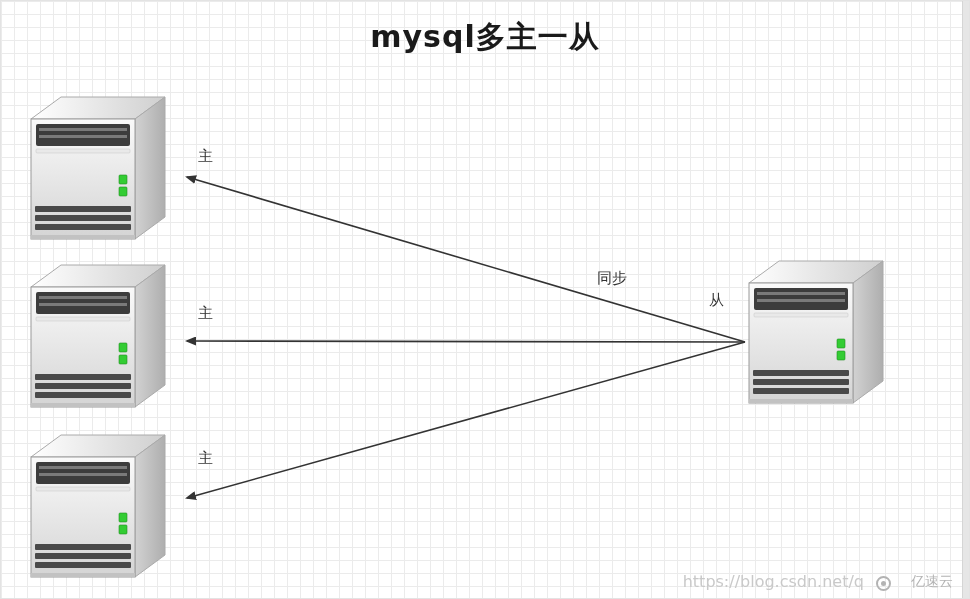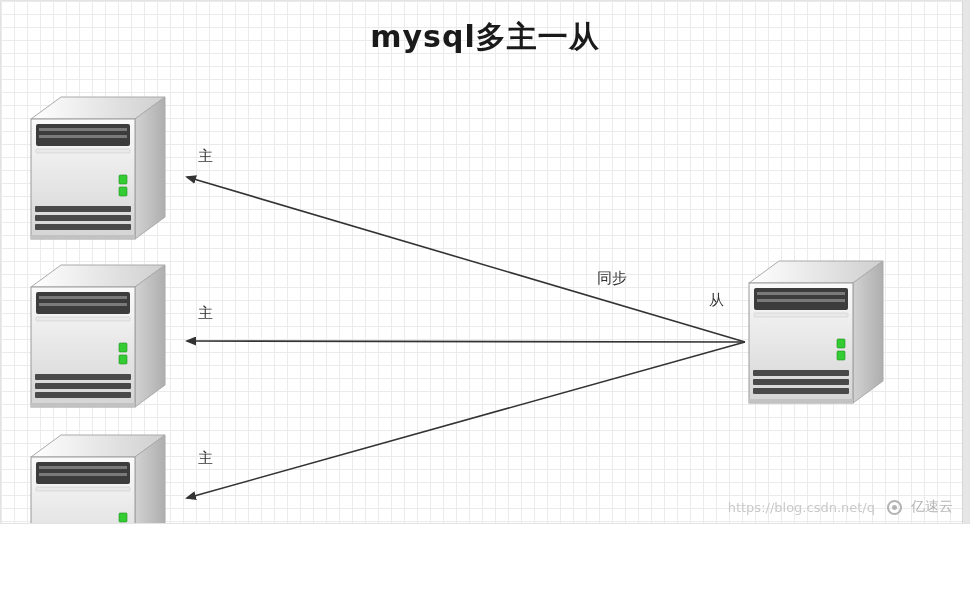--- a/index.html
+++ b/index.html
@@ -2,21 +2,21 @@
 <html style="--led-green: #33cc33; --arrow: #333333; --grid: #ebebeb; --title-text: #1a1a1a; --label-text: #333333; --watermark-text: #c9c9c9;"><head>
 <meta charset="utf-8">
 <style>
   * { margin: 0; padding: 0; box-sizing: border-box; }
   html, body { background: #fff; }
   body { font-family: "DejaVu Sans", "Liberation Sans", sans-serif; }
 
   .canvas {
     position: relative;
     width: 970px;
-    height: 524px;
+    height: 599px;
     background-color: #ffffff;
     background-image:
       linear-gradient(to right, var(--grid, #ebebeb) 1px, transparent 1px),
       linear-gradient(to bottom, var(--grid, #ebebeb) 1px, transparent 1px);
     background-size: 13px 13px;
     border: 1px solid #e3e3e3;
     overflow: hidden;
   }
 
   .title {
@@ -68,27 +68,27 @@
 
   .watermark {
     position: absolute;
     right: 16px;
     bottom: 7px;
     display: flex;
     align-items: center;
     gap: 12px;
   }
   .wm-url {
-    font-size: 13px;
+    font-size: 16px;
     color: var(--watermark-text, #cccccc);
   }
   .brand {
     display: inline-flex;
-    align-items: center;
-    gap: 9px;
+    align-items: flex-end;
+    gap: 20px;
     color: #b3b3b3;
     font-size: 14px;
   }
   .brand-circle {
     width: 15px; height: 15px;
     border: 2px solid #b3b3b3;
     border-radius: 50%;
     display: inline-flex;
     align-items: center;
     justify-content: center;

